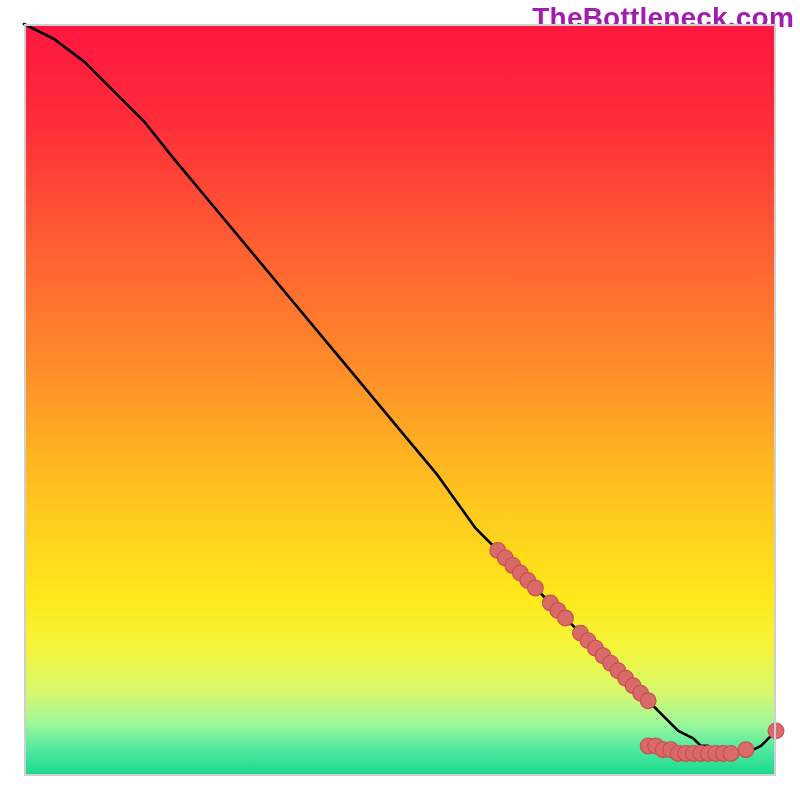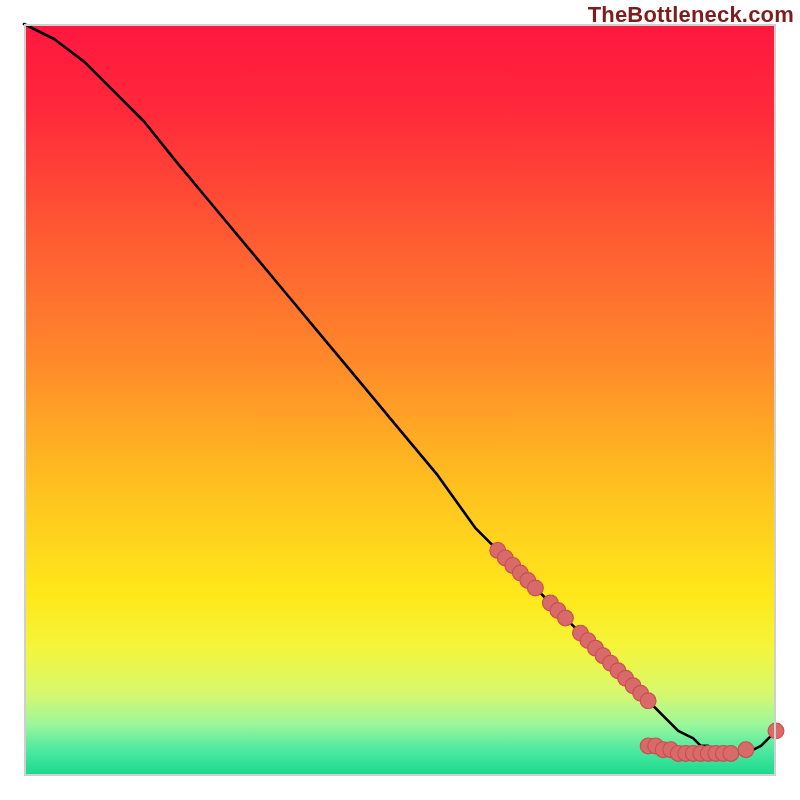--- a/index.html
+++ b/index.html
@@ -47,22 +47,22 @@
     top: 0;
     width: 100%;
     height: 100%;
     overflow: visible;
     pointer-events: none;
   }
   .watermark {
     position: absolute;
     top: 2px;
     right: 6px;
-    color: #7f1d1d;
-    font-size: 22px;
+    color: #a21caf;
+    font-size: 28px;
     font-weight: 600;
     letter-spacing: 0.2px;
     user-select: none;
   }
 </style>
 </head>
 <body>
 
 <div class="stage">
   <div class="watermark">TheBottleneck.com</div>

